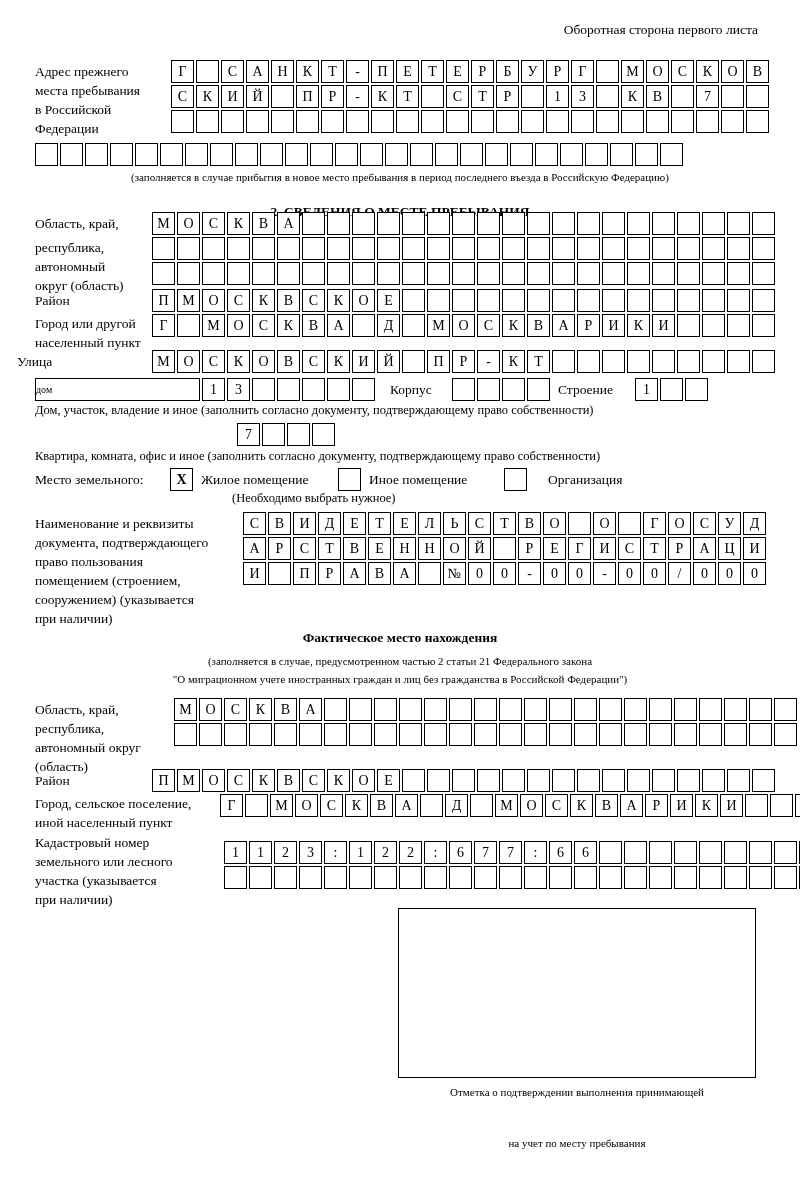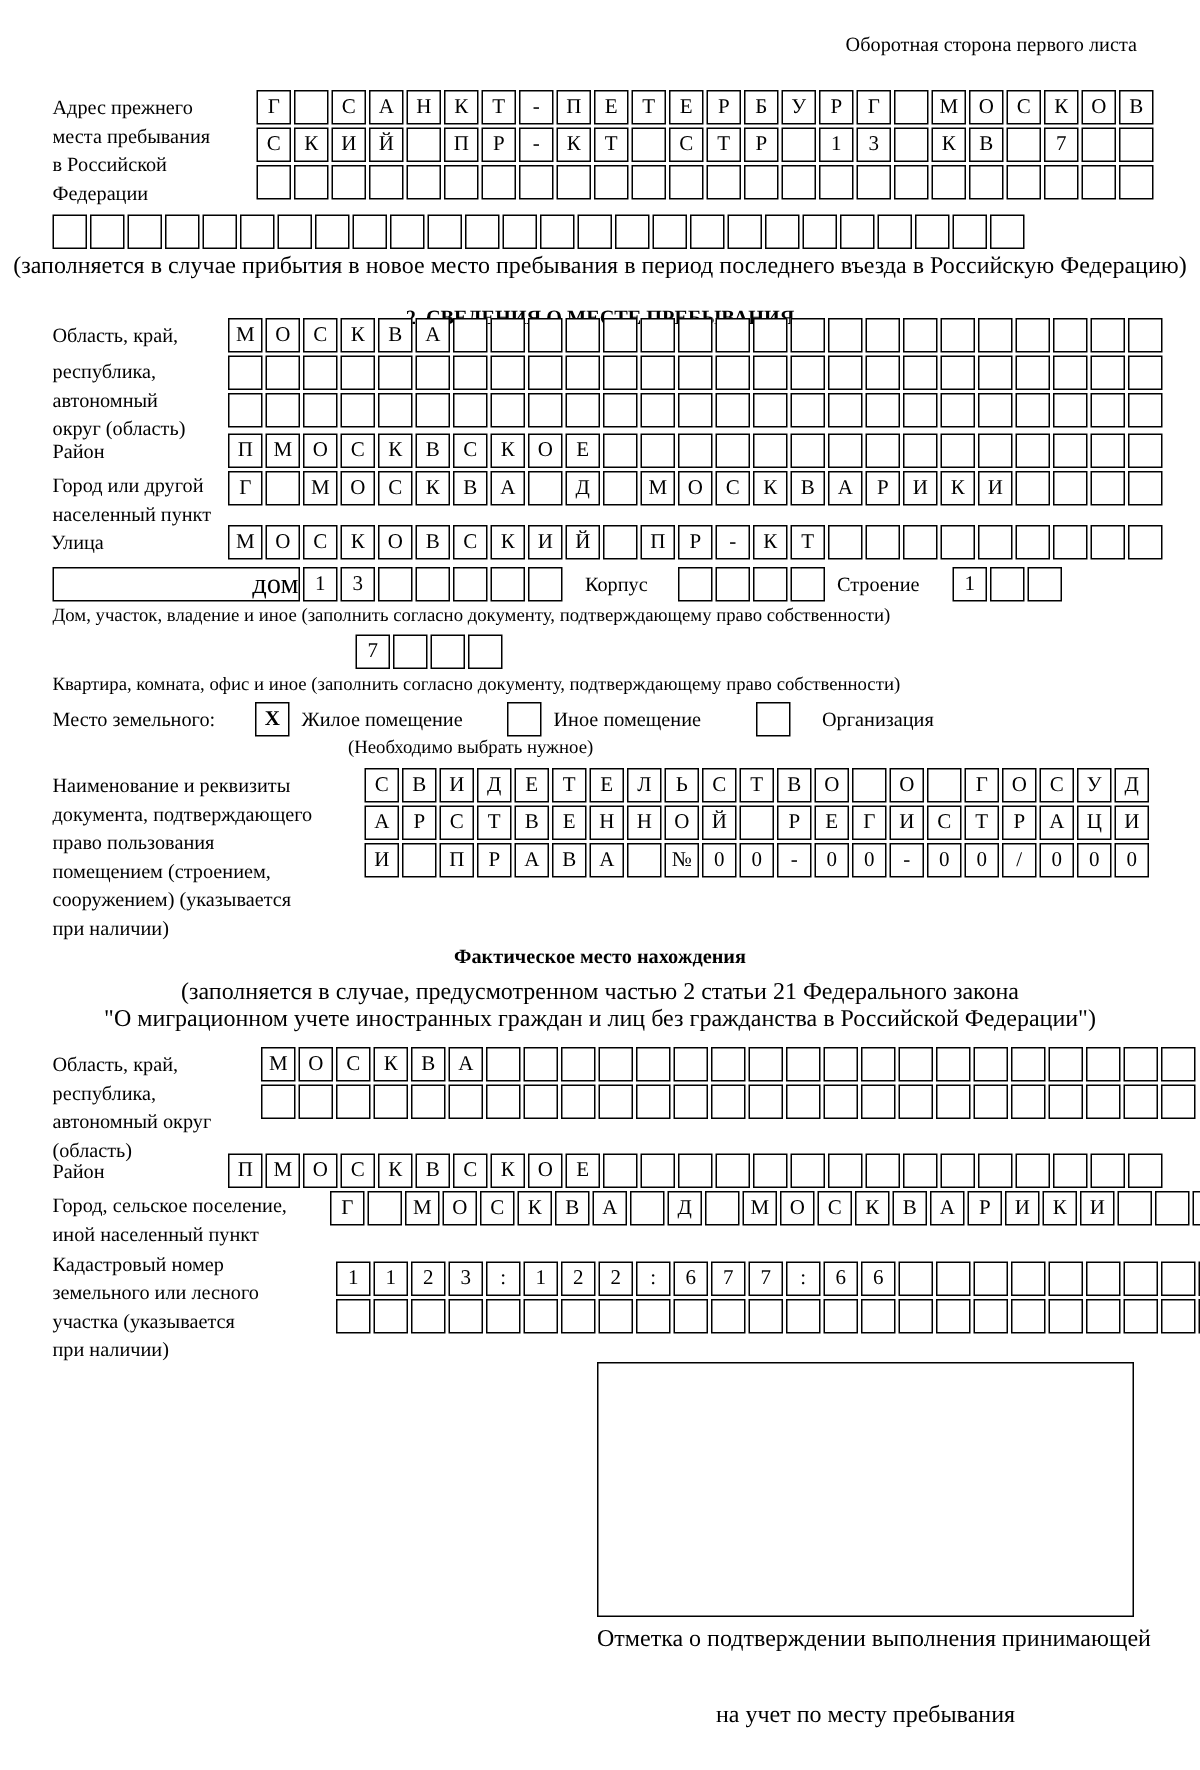--- a/index.html
+++ b/index.html
@@ -46,33 +46,33 @@
     line-height: 21px;
     text-align: center;
     font-family: "Liberation Serif", serif;
     background: #fff;
   }
   .wide-label-box {
     position: absolute;
     border: 1px solid #000;
     box-sizing: border-box;
     height: 23px;
-    font-size: 19px;
+    font-size: 10px;
     line-height: 21px;
-    text-align: right;
+    text-align: left;
   }
   .bigbox {
     position: absolute;
     border: 1px solid #000;
     box-sizing: border-box;
     background: #fff;
   }
   .capt {
     position: absolute;
-    font-size: 16px;
+    font-size: 11px;
     line-height: 17px;
     text-align: center;
     white-space: pre;
   }
   .sec-title {
     position: absolute;
     width: 100%;
     text-align: center;
     font-size: 13.5px;
     font-weight: bold;
@@ -340,21 +340,21 @@
       <div class="cell">Р</div>
       <div class="cell">И</div>
       <div class="cell">К</div>
       <div class="cell">И</div>
       <div class="cell"></div>
       <div class="cell"></div>
       <div class="cell"></div>
       <div class="cell"></div>
     </div>
 
-  <div class="lbl" style="left:34px; top:352px;">Улица</div>
+  <div class="lbl" style="left:17px; top:352px;">Улица</div>
   <div class="boxrow" id="s2-street" style="left:152px; top:350px;">
       <div class="cell">М</div>
       <div class="cell">О</div>
       <div class="cell">С</div>
       <div class="cell">К</div>
       <div class="cell">О</div>
       <div class="cell">В</div>
       <div class="cell">С</div>
       <div class="cell">К</div>
       <div class="cell">И</div>

